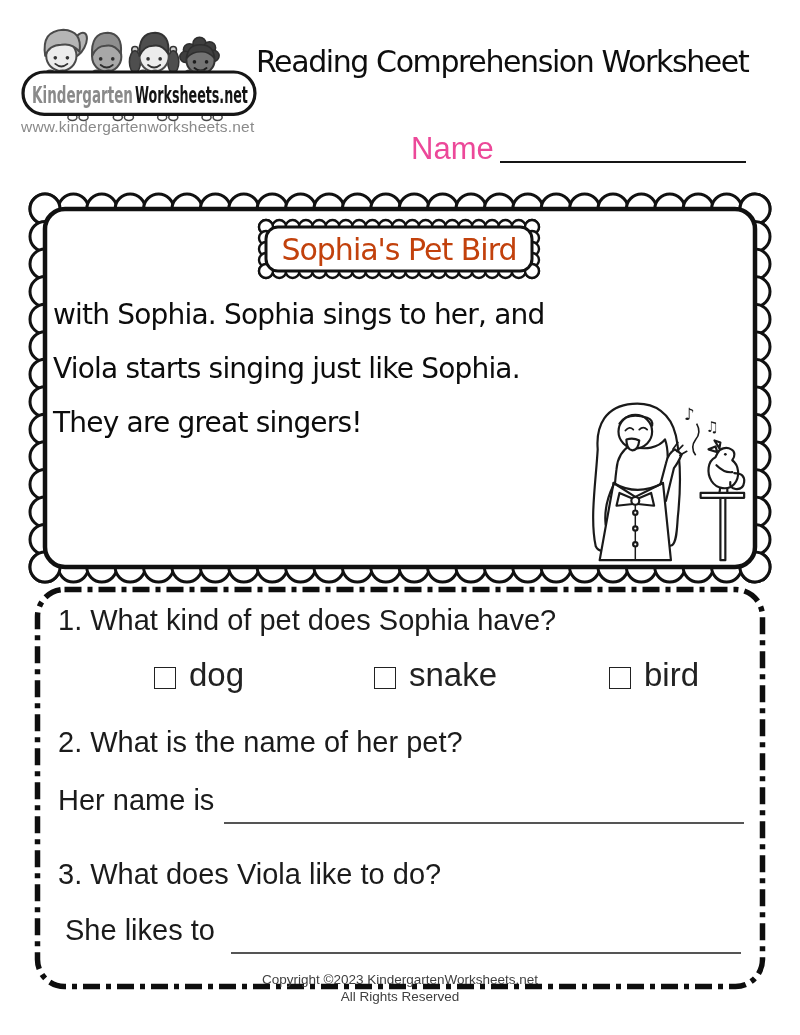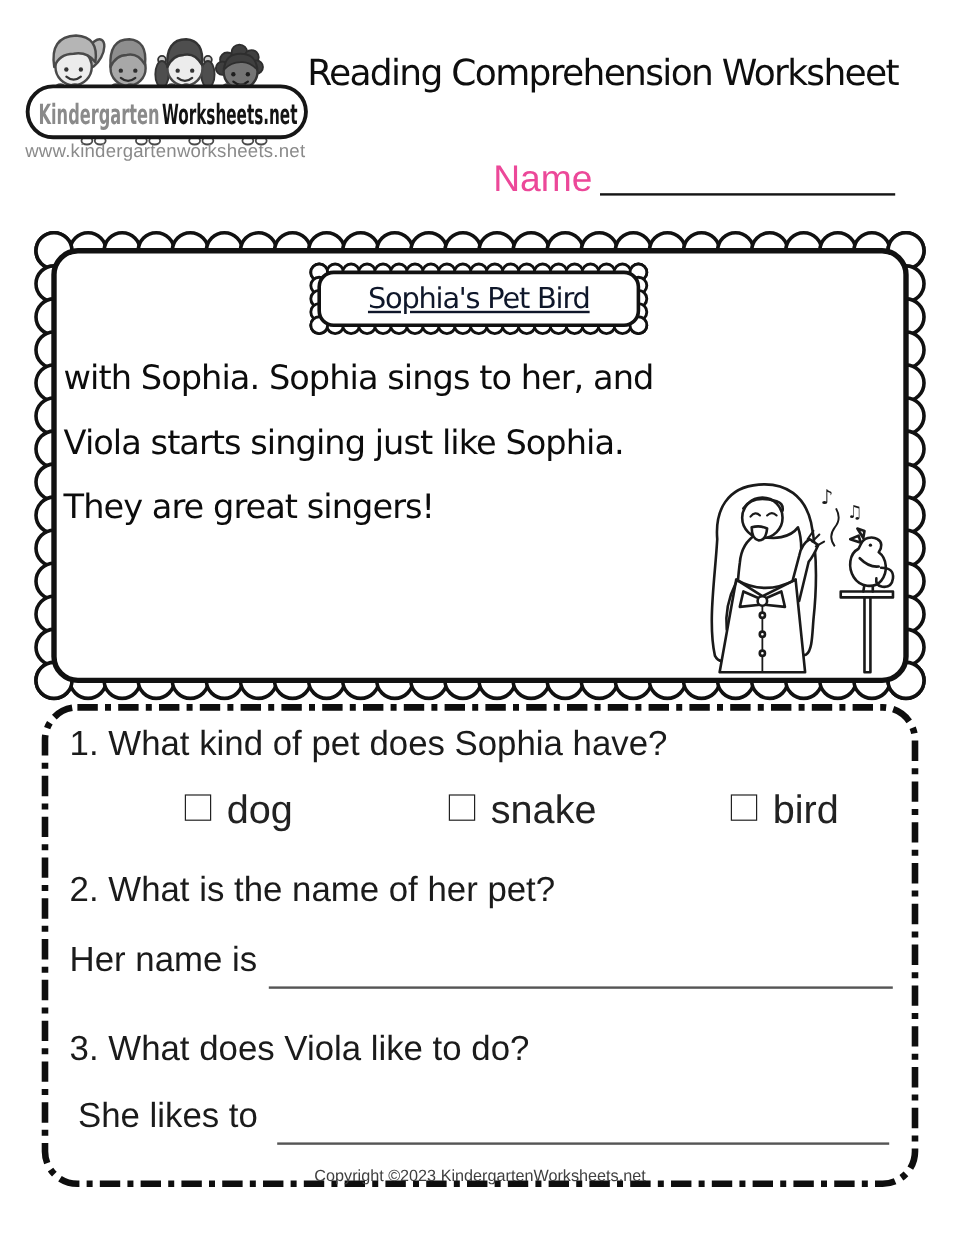--- a/index.html
+++ b/index.html
@@ -29,35 +29,35 @@
     border-bottom:2.6px solid #151515;
   }
 
   
   .story-box { position:absolute; left:28px; top:192px; width:744px; height:392px; }
   .story-box > svg.scallop { position:absolute; inset:0; width:100%; height:100%; z-index:0; }
   .story-title-wrap { position:absolute; left:229px; top:26px; width:284px; height:62px; z-index:1; }
   .story-title-wrap > svg.scallop { position:absolute; inset:0; width:100%; height:100%; }
   .story-title {
     position:absolute; inset:0; display:flex; align-items:center; justify-content:center;
-    font-family:"DejaVu Sans", sans-serif; font-size:24px; letter-spacing:-1px; color:#0f172a;text-decoration:underline;
+    font-family:"DejaVu Sans", sans-serif; font-size:30px; letter-spacing:-1px; color:#c2410c;
   }
   .story-text {
     position:absolute; left:25px; top:96px; width:700px; z-index:1;
     font-family:"DejaVu Sans", sans-serif; font-size:28px; letter-spacing:-0.8px;
     line-height:54px; color:#0c0c0c; white-space:nowrap;
   }
   .illustration { position:absolute; right:14px; top:204px; width:188px; height:174px; z-index:1; }
 
   
   .questions-box { position:absolute; left:34px; top:586px; width:732px; height:404px; }
   .dash-frame { position:absolute; inset:0; width:100%; height:100%; }
   .q-text { position:absolute; left:24px; font-size:29px; color:#1b1b1b; letter-spacing:0; white-space:nowrap; }
   .q1 { top:18px; } .q2 { top:140px; } .q3 { top:272px; }
-  .option { position:absolute; top:70px; display:flex; gap:13px;padding-left:42px; }
+  .option { position:absolute; top:70px; display:flex; align-items:center; gap:13px;padding-left:42px; }
   .opt-dog { left:78px; } .opt-snake { left:298px; } .opt-bird { left:533px; }
   .checkbox { width:22px; height:22px; border:1.7px solid #222; background:#fff; margin-top:6px; }
   .opt-label { font-size:33px; color:#222; }
   .prompt { position:absolute; font-size:29px; color:#1b1b1b; white-space:nowrap; }
   .p2 { left:24px; top:198px; } .p3 { left:31px; top:328px; }
   .answer-line { position:absolute; height:0; border-bottom:2px solid #555; }
   .line2 { left:190px; top:236px; width:520px; }
   .line3 { left:197px; top:366px; width:510px; }
 
   
@@ -360,15 +360,16 @@
     <div class="prompt p2">Her name is</div>
     <span class="answer-line line2"></span>
 
     <div class="q-text q3">3. What does Viola like to do?</div>
     <div class="prompt p3">She likes to</div>
     <span class="answer-line line3"></span>
   </section>
 
   <footer class="footer">
     <div>Copyright ©2023 KindergartenWorksheets.net</div>
+    <div>All Rights Reserved</div>
   </footer>
 
 </div>
 
 </body></html>

